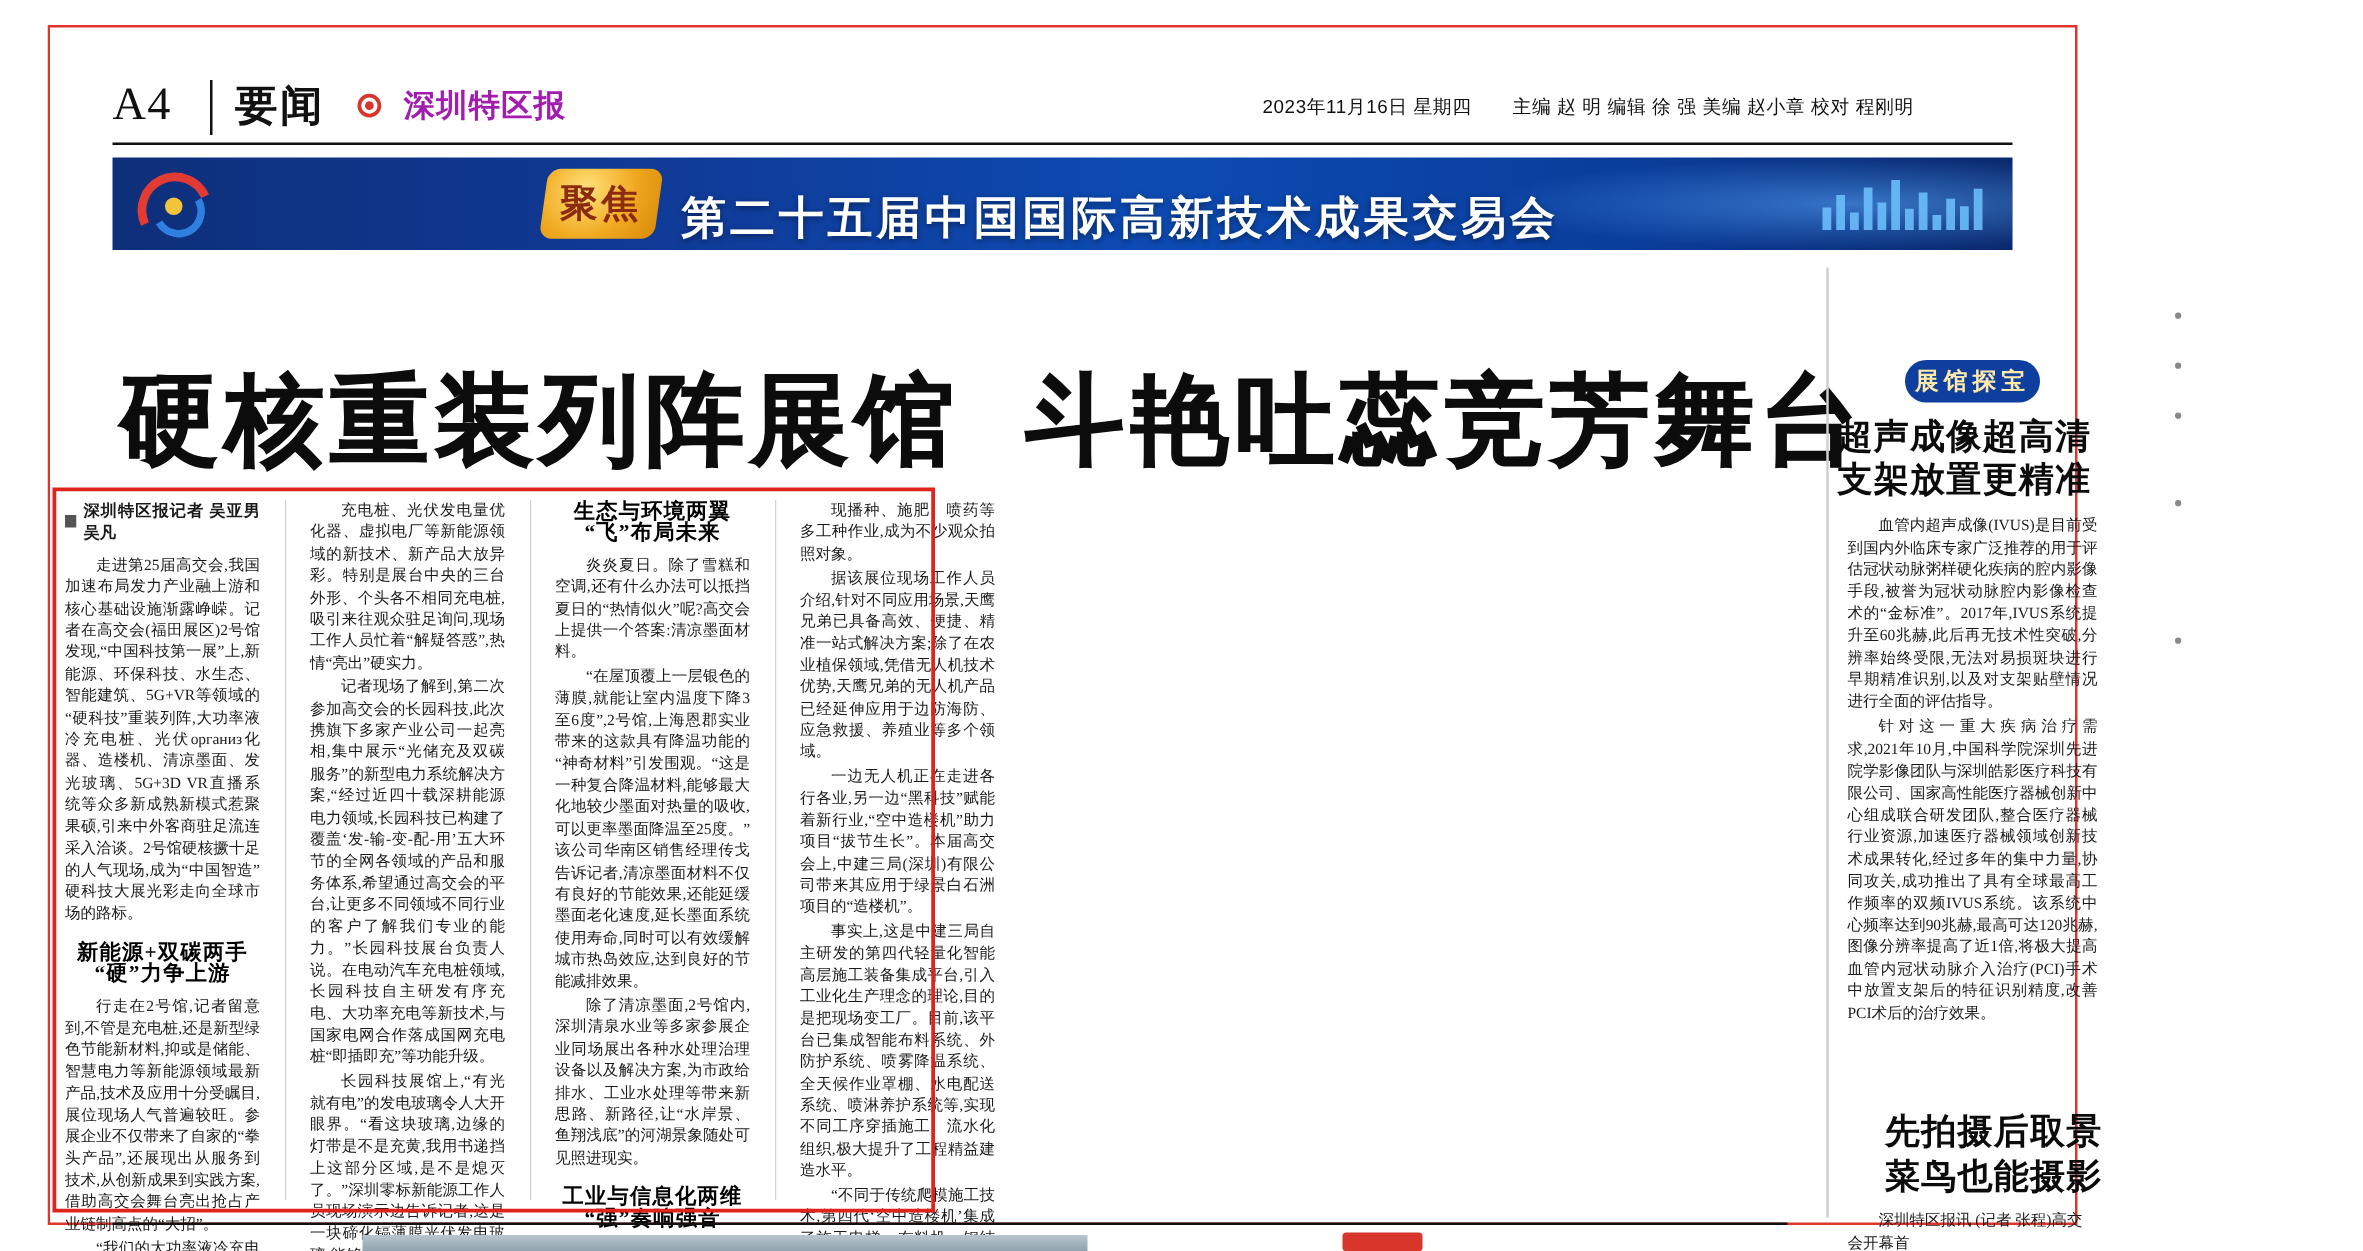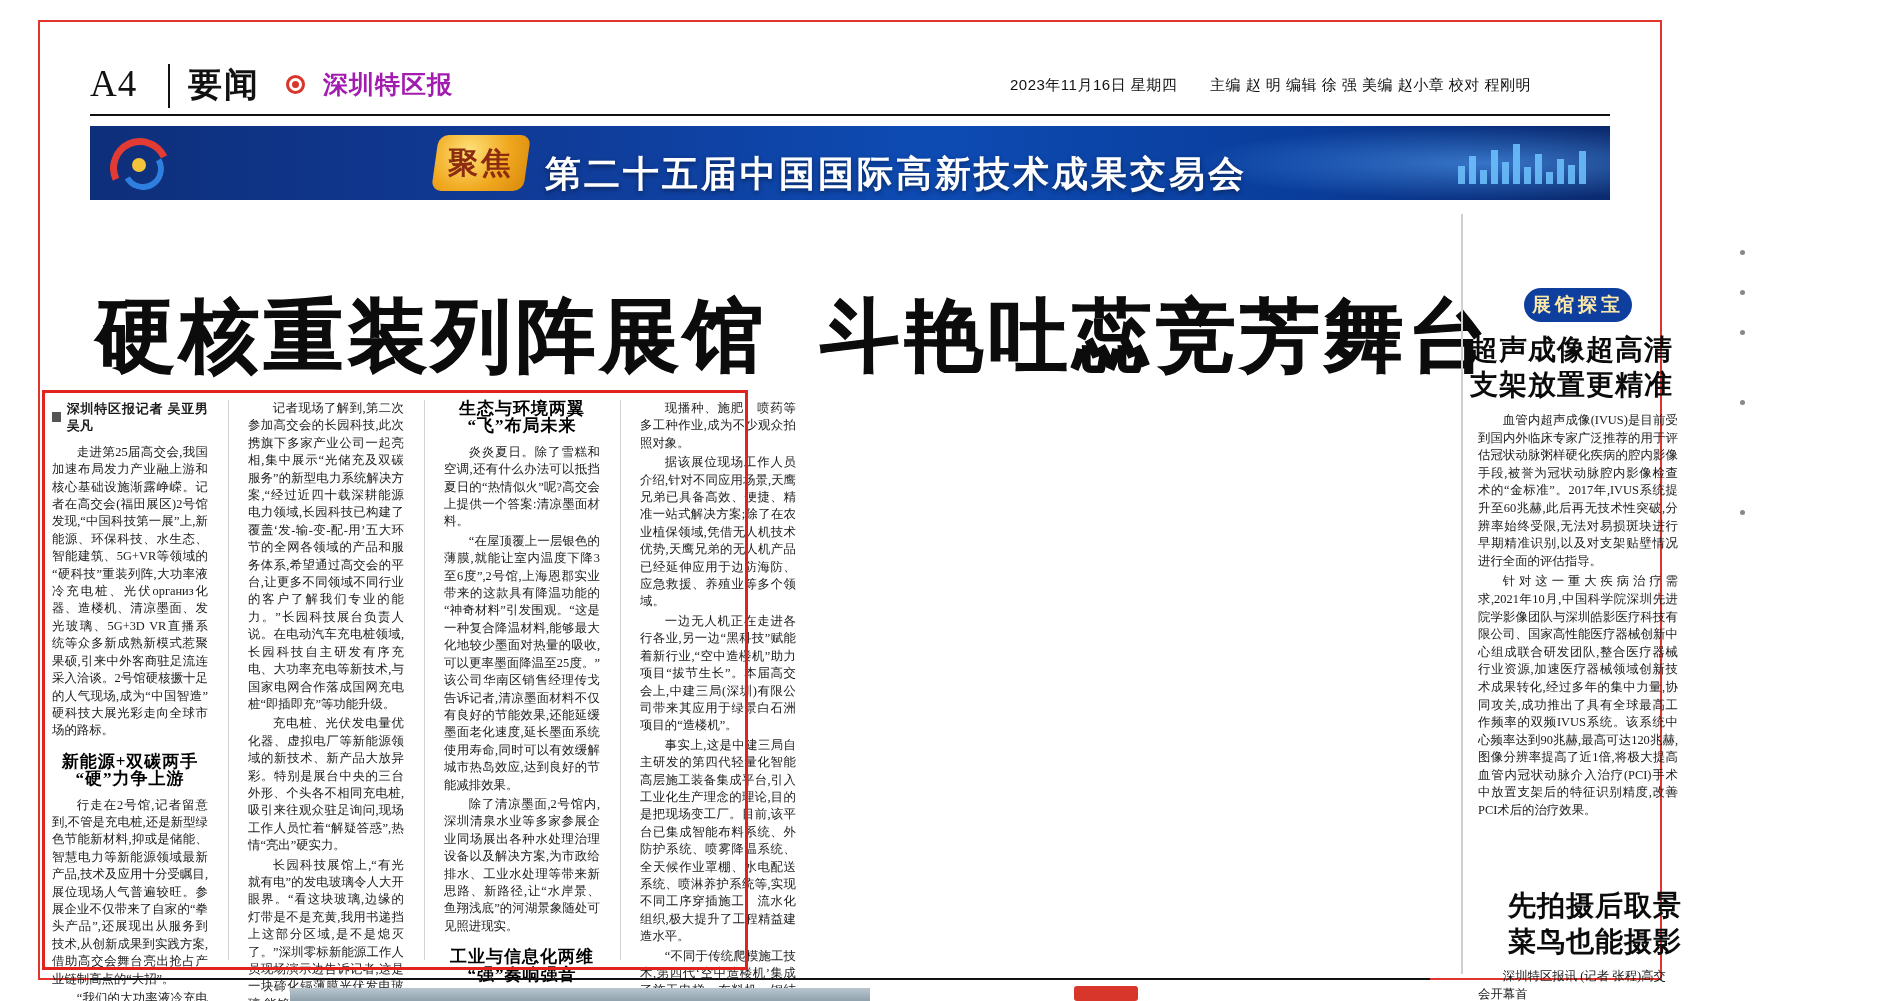--- a/index.html
+++ b/index.html
@@ -394,22 +394,22 @@
       </div>
       <p>走进第25届高交会,我国加速布局发力产业融上游和核心基础设施渐露峥嵘。记者在高交会(福田展区)2号馆发现,“中国科技第一展”上,新能源、环保科技、水生态、智能建筑、5G+VR等领域的“硬科技”重装列阵,大功率液冷充电桩、光伏организ化器、造楼机、清凉墨面、发光玻璃、5G+3D VR直播系统等众多新成熟新模式惹聚果硕,引来中外客商驻足流连采入洽谈。2号馆硬核撅十足的人气现场,成为“中国智造”硬科技大展光彩走向全球市场的路标。</p>
       <div class="subhead">新能源+双碳两手“硬”力争上游</div>
       <p>行走在2号馆,记者留意到,不管是充电桩,还是新型绿色节能新材料,抑或是储能、智慧电力等新能源领域最新产品,技术及应用十分受瞩目,展位现场人气普遍较旺。参展企业不仅带来了自家的“拳头产品”,还展现出从服务到技术,从创新成果到实践方案,借助高交会舞台亮出抢占产业链制高点的“大招”。</p>
       <p>“我们的大功率液冷充电终端产品可以达到充电5分钟,续航200公里的效果,而且兼容性强、噪音小、配置灵活、扩容便利……”在2号馆深企长园科技的展台,电动车</p>
     </div>
 
     <div class="col-rule" style="left:176px;"></div>
 
     <div class="col" style="left:196px;">
+      <p>充电桩、光伏发电量优化器、虚拟电厂等新能源领域的新技术、新产品大放异彩。特别是展台中央的三台外形、个头各不相同充电桩,吸引来往观众驻足询问,现场工作人员忙着“解疑答惑”,热情“亮出”硬实力。</p>
       <p>记者现场了解到,第二次参加高交会的长园科技,此次携旗下多家产业公司一起亮相,集中展示“光储充及双碳服务”的新型电力系统解决方案,“经过近四十载深耕能源电力领域,长园科技已构建了覆盖‘发-输-变-配-用’五大环节的全网各领域的产品和服务体系,希望通过高交会的平台,让更多不同领域不同行业的客户了解我们专业的能力。”长园科技展台负责人说。在电动汽车充电桩领域,长园科技自主研发有序充电、大功率充电等新技术,与国家电网合作落成国网充电桩“即插即充”等功能升级。</p>
-      <p>充电桩、光伏发电量优化器、虚拟电厂等新能源领域的新技术、新产品大放异彩。特别是展台中央的三台外形、个头各不相同充电桩,吸引来往观众驻足询问,现场工作人员忙着“解疑答惑”,热情“亮出”硬实力。</p>
       <p>长园科技展馆上,“有光就有电”的发电玻璃令人大开眼界。“看这块玻璃,边缘的灯带是不是充黄,我用书递挡上这部分区域,是不是熄灭了。”深圳零标新能源工作人员现场演示边告诉记者,这是一块碲化镉薄膜光伏发电玻璃,能够通过光电转化产生电能。这种材料可应用于传统墨顶分布式建筑,而且可以通过深化加工材能,可作为建筑构件,与建筑相结合,替代建筑传统幕墙玻璃,为建筑穿上太阳能发电外衣。</p>
     </div>
 
     <div class="col-rule" style="left:372px;"></div>
 
     <div class="col" style="left:392px;">
       <div class="subhead" style="margin-top:0">生态与环境两翼“飞”布局未来</div>
       <p>炎炎夏日。除了雪糕和空调,还有什么办法可以抵挡夏日的“热情似火”呢?高交会上提供一个答案:清凉墨面材料。</p>
       <p>“在屋顶覆上一层银色的薄膜,就能让室内温度下降3至6度”,2号馆,上海恩郡实业带来的这款具有降温功能的“神奇材料”引发围观。“这是一种复合降温材料,能够最大化地较少墨面对热量的吸收,可以更率墨面降温至25度。”该公司华南区销售经理传戈告诉记者,清凉墨面材料不仅有良好的节能效果,还能延缓墨面老化速度,延长墨面系统使用寿命,同时可以有效缓解城市热岛效应,达到良好的节能减排效果。</p>
       <p>除了清凉墨面,2号馆内,深圳清泉水业等多家参展企业同场展出各种水处理治理设备以及解决方案,为市政给排水、工业水处理等带来新思路、新路径,让“水岸景、鱼翔浅底”的河湖景象随处可见照进现实。</p>

